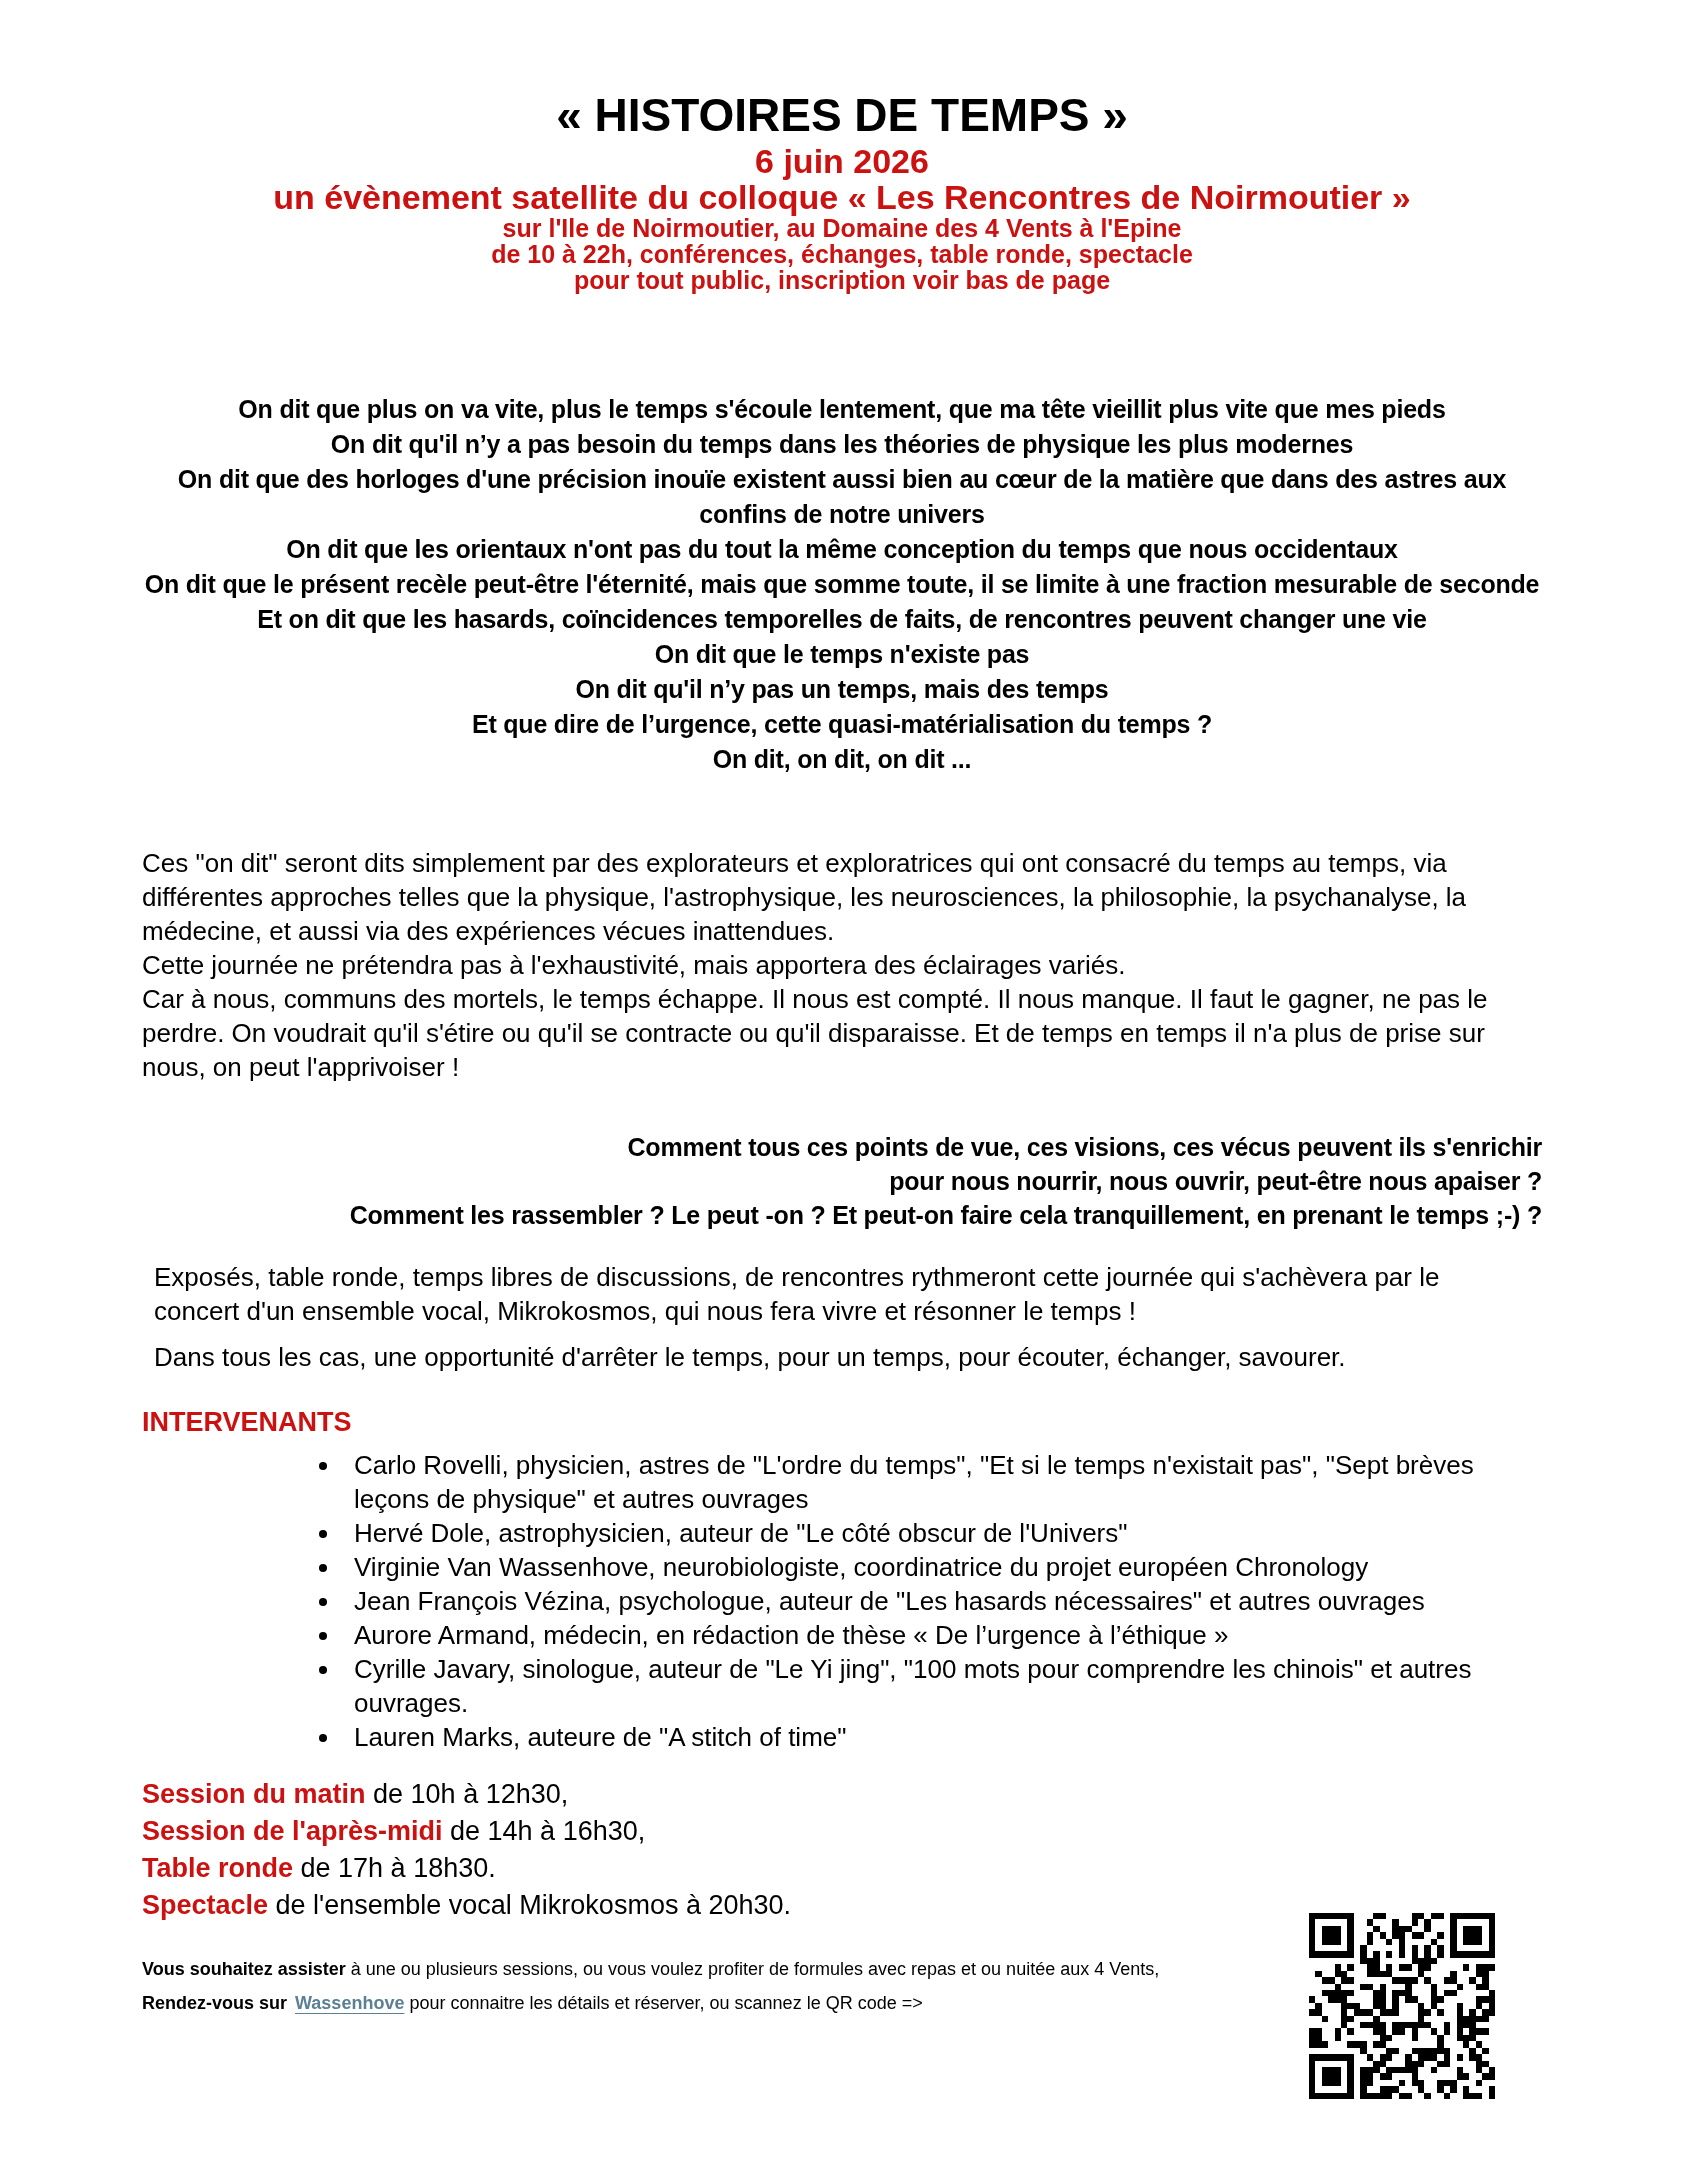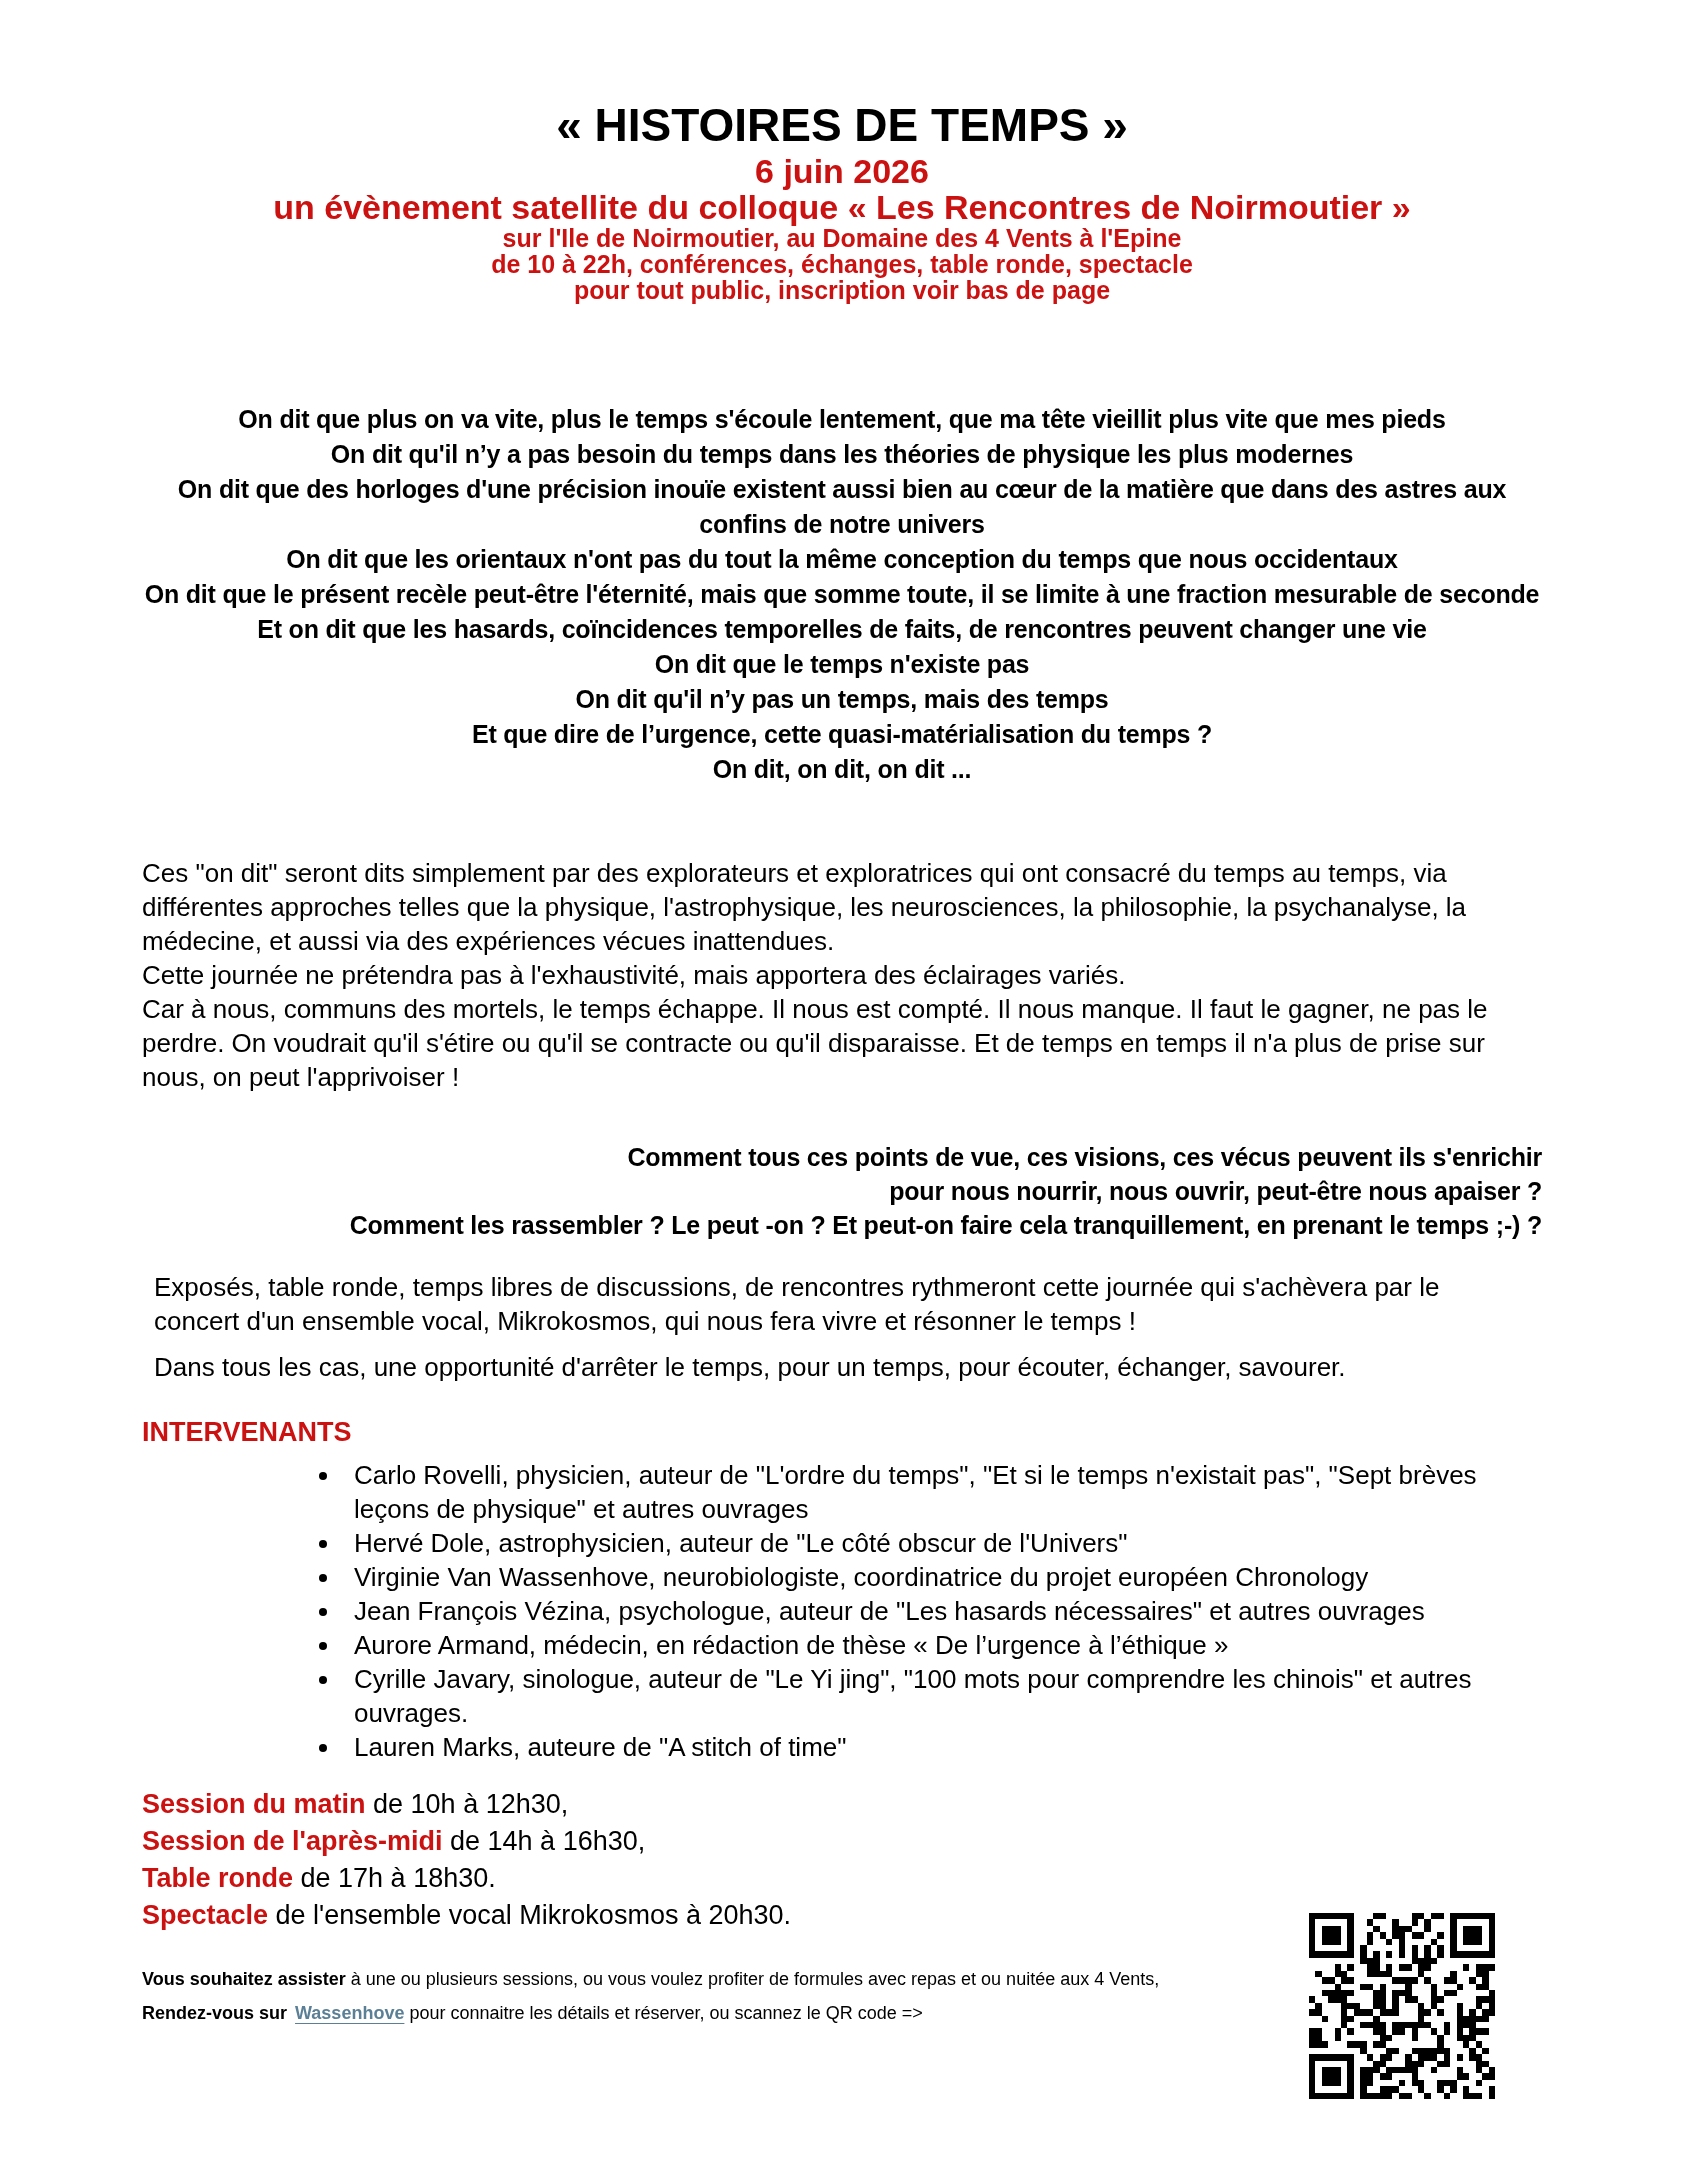--- a/index.html
+++ b/index.html
@@ -4,21 +4,21 @@
 <style>
   html,body{margin:0;padding:0;background:#ffffff;}
   .page{
     position:relative;
     width:1683px;height:2178px;
     background:#ffffff;
     font-family:"Liberation Sans",sans-serif;
     color:#000;
     overflow:hidden;
   }
-  .content{position:absolute;left:142px;top:10px;width:1400px;}
+  .content{position:absolute;left:142px;top:0;width:1400px;}
   .center{text-align:center;}
 
   .title{
     margin:91px 0 0 0;
     font-size:46px;font-weight:bold;line-height:48px;
     text-align:center;color:#000;
   }
   .hdate{margin-top:4px;font-size:34px;font-weight:bold;line-height:36px;color:var(--red);}
   .hsub{margin-top:0;font-size:34px;font-weight:bold;line-height:36px;color:var(--red);}
   .hsmall{font-size:25px;font-weight:bold;line-height:26px;color:var(--red);}
@@ -99,21 +99,21 @@
         <div>Comment les rassembler ?  Le peut -on ? Et peut-on faire cela tranquillement, en prenant le temps ;-) ?</div>
       </div>
 
     <div class="program">
         <p>Exposés, table ronde, temps libres de discussions, de rencontres rythmeront cette journée qui s'achèvera par le concert d'un ensemble vocal, Mikrokosmos, qui nous fera vivre et résonner le temps !</p>
         <p>Dans tous les cas, une opportunité d'arrêter le temps, pour un temps, pour écouter, échanger, savourer.</p>
       </div>
 
     <div class="intervenants-h">INTERVENANTS</div>
     <ul class="speakers">
-        <li>Carlo Rovelli, physicien, auteur de "L'ordre du temps", "Et si le temps n'existait pas", "Sept brèves leçons de physique" et autres ouvrages</li>
+        <li>Carlo Rovelli, physicien, astres de "L'ordre du temps", "Et si le temps n'existait pas", "Sept brèves leçons de physique" et autres ouvrages</li>
         <li>Hervé Dole, astrophysicien, auteur de "Le côté obscur de l'Univers"</li>
         <li>Virginie Van Wassenhove, neurobiologiste, coordinatrice du projet européen Chronology</li>
         <li>Jean François Vézina, psychologue, auteur de "Les hasards nécessaires" et autres ouvrages</li>
         <li>Aurore Armand, médecin, en rédaction de thèse « De l’urgence à l’éthique »</li>
         <li>Cyrille Javary, sinologue, auteur de "Le Yi jing", "100 mots pour comprendre les chinois" et autres ouvrages.</li>
         <li>Lauren Marks, auteure de "A stitch of time"</li>
       </ul>
 
     <div class="sessions">
         <div><span class="session-label">Session du matin</span><span class="session-detail"> de 10h à 12h30,</span></div>

